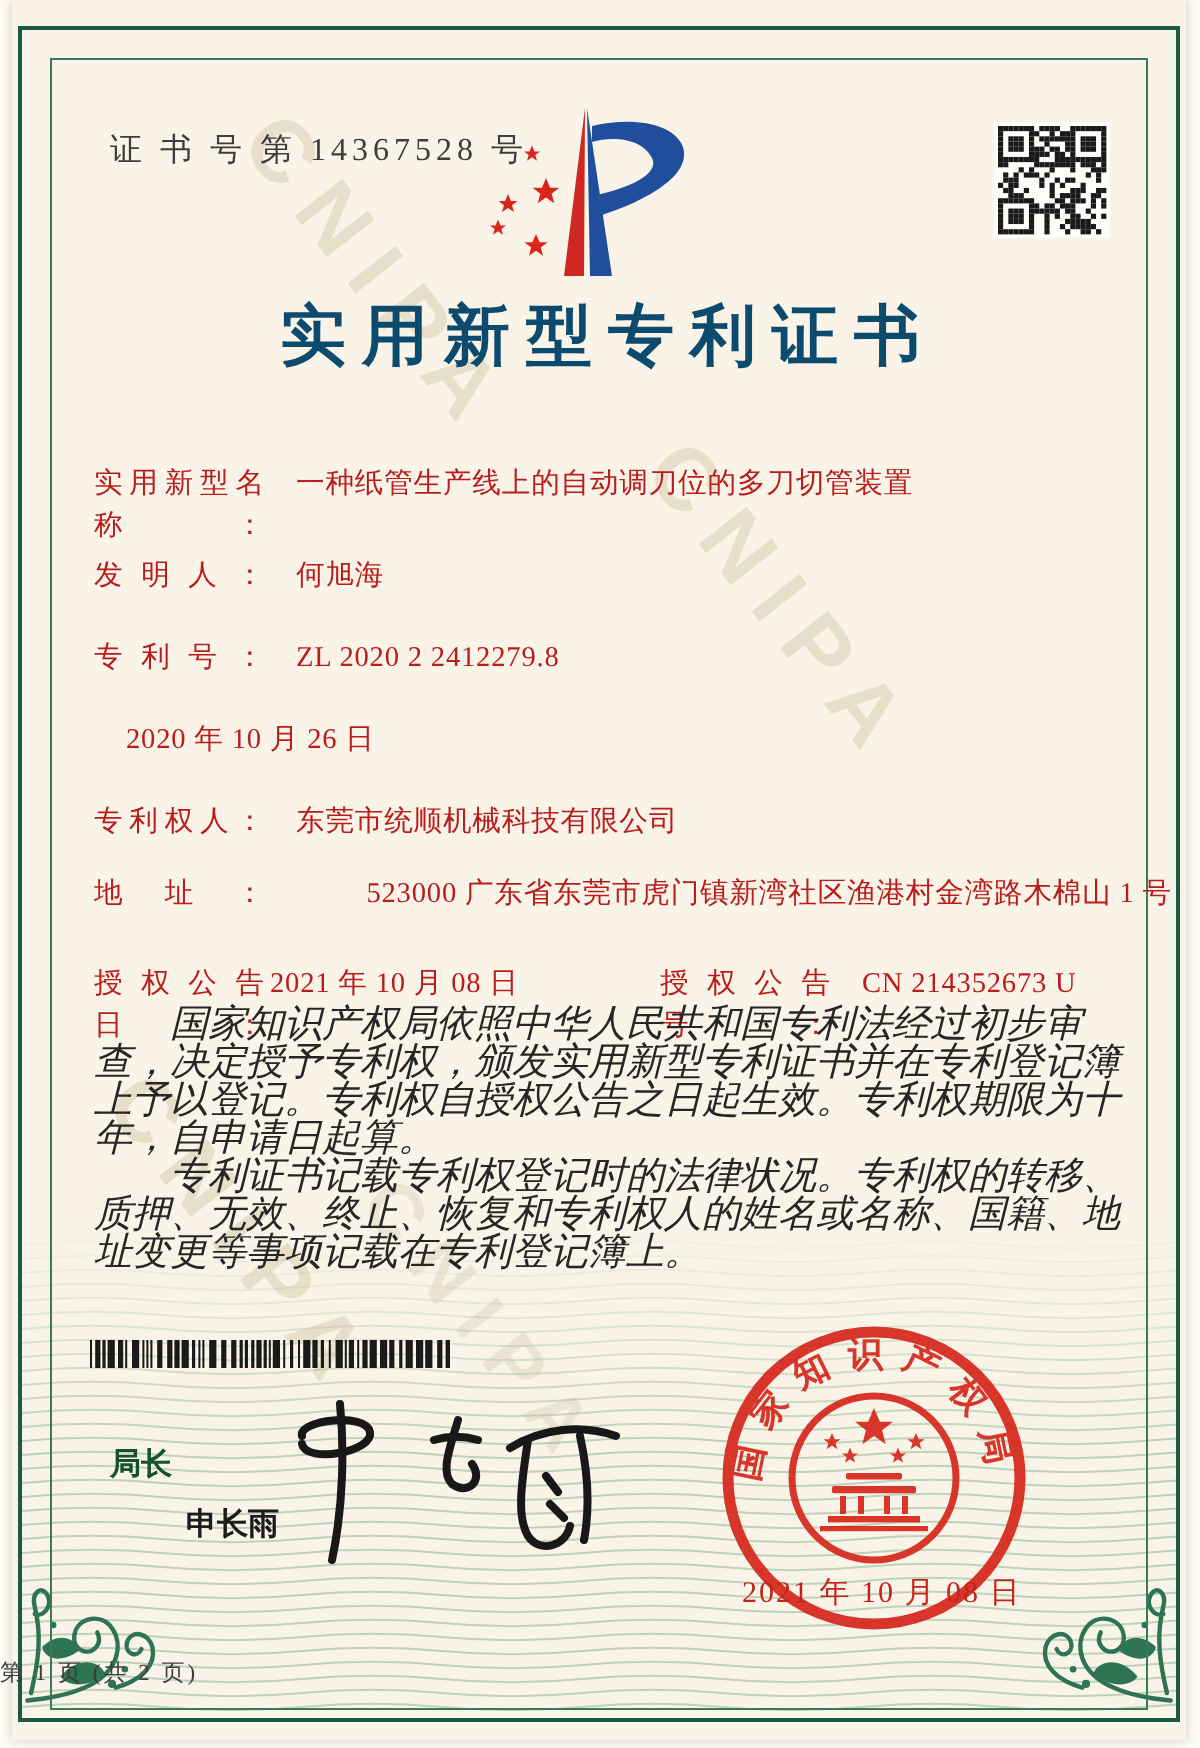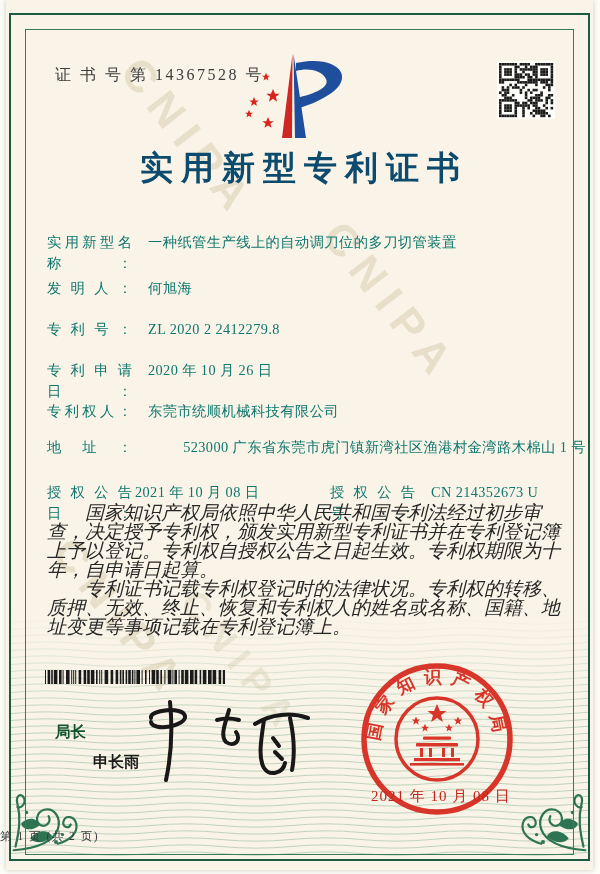--- a/index.html
+++ b/index.html
@@ -30,21 +30,21 @@
   .certno { position:absolute; left:55px; top:65px; z-index:4;
             font-size:16px; letter-spacing:2.5px; color:#3d3d3d; }
 
   .logo { position:absolute; left:233px; top:50px; z-index:4; }
   .qr   { position:absolute; left:497px; top:61px; z-index:4; }
 
   .title { position:absolute; top:146px; left:0; width:100%; text-align:center; z-index:4;
            font-size:33px; font-weight:bold; letter-spacing:8px; text-indent:8px; color:#0c4a6e; }
 
   .frow { position:absolute; left:47px; display:flex; z-index:4;
-          font-size:14.3px; line-height:21px; color:#0f766e; }
+          font-size:14.3px; line-height:21px; color:#b91c1c; }
   .lbl { flex:0 0 85px; text-align:justify; text-align-last:justify; }
   .val { margin-left:16px; letter-spacing:.4px; }
   .val-addr { width:438px;text-align:right; }
   .r1{top:232px}.r2{top:278px}.r3{top:319px}.r4{top:360px}.r5{top:401px}.r6{top:437px}.r7{top:482px}
   .val-grant { width:163px; margin-left:3px; letter-spacing:.4px; }
   .lbl2 { flex:0 0 85px; text-align:justify; text-align-last:justify; margin-left:32px; }
 
   .paras { position:absolute; left:47px; top:503px; width:515px; z-index:4;
            font-size:19px; line-height:19px; color:#262626; font-style:italic; }
   .paras p { margin:0; text-indent:2em; }
@@ -371,21 +371,20 @@
 </div>
 <div class="frow r2">
   <span class="lbl">发明人：</span>
   <span class="val">何旭海</span>
 </div>
 <div class="frow r3">
   <span class="lbl">专利号：</span>
   <span class="val">ZL 2020 2 2412279.8</span>
 </div>
 <div class="frow r4">
-  <span class="lbl">专利申请日：</span>
   <span class="val">2020 年 10 月 26 日</span>
 </div>
 <div class="frow r5">
   <span class="lbl">专利权人：</span>
   <span class="val">东莞市统顺机械科技有限公司</span>
 </div>
 <div class="frow r6">
   <span class="lbl">地址：</span>
   <span class="val val-addr">523000 广东省东莞市虎门镇新湾社区渔港村金湾路木棉山 1 号</span>
 </div>

